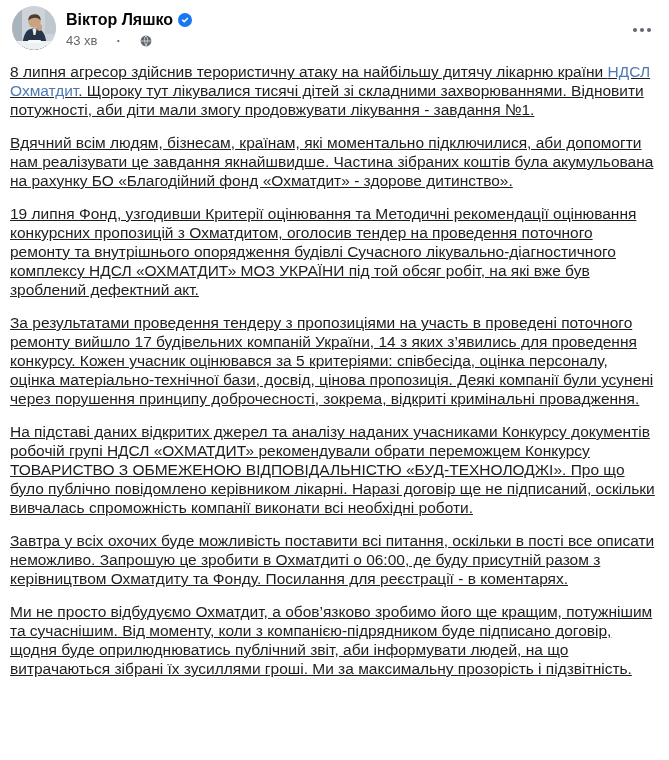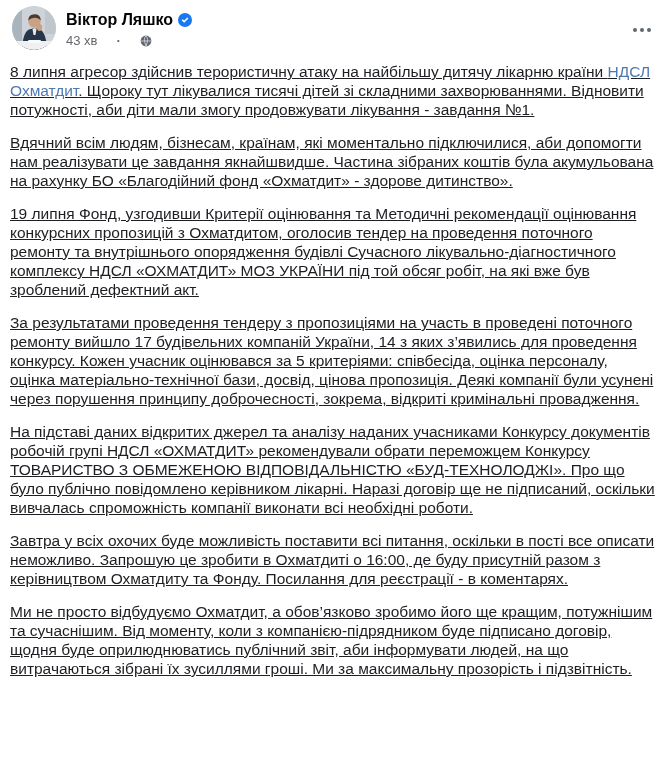--- a/index.html
+++ b/index.html
@@ -152,18 +152,18 @@
       <span class="dot"></span>
     </div>
   </div>
 
   <div class="post-content">
     <p><span>8 липня агресор здійснив терористичну атаку на найбільшу дитячу лікарню країни </span><span class="entity-link">НДСЛ Охматдит</span><span>. Щороку тут лікувалися тисячі дітей зі складними захворюваннями. Відновити потужності, аби діти мали змогу продовжувати лікування - завдання №1.</span></p>
     <p>Вдячний всім людям, бізнесам, країнам, які моментально підключилися, аби допомогти нам реалізувати це завдання якнайшвидше. Частина зібраних коштів була акумульована на рахунку БО «Благодійний фонд «Охматдит» - здорове дитинство».</p>
     <p>19 липня Фонд, узгодивши Критерії оцінювання та Методичні рекомендації оцінювання конкурсних пропозицій з Охматдитом, оголосив тендер на проведення поточного ремонту та внутрішнього опорядження будівлі Сучасного лікувально-діагностичного комплексу НДСЛ «ОХМАТДИТ» МОЗ УКРАЇНИ під той обсяг робіт, на які вже був зроблений дефектний акт.</p>
     <p>За результатами проведення тендеру з пропозиціями на участь в проведені поточного ремонту вийшло 17 будівельних компаній України, 14 з яких з’явились для проведення конкурсу.  Кожен учасник оцінювався за 5 критеріями: співбесіда, оцінка персоналу, оцінка матеріально-технічної бази, досвід, цінова пропозиція. Деякі компанії були усунені через порушення принципу доброчесності, зокрема, відкриті кримінальні провадження.</p>
     <p>На підставі даних відкритих джерел та аналізу наданих учасниками Конкурсу документів робочій групі НДСЛ «ОХМАТДИТ» рекомендували обрати переможцем Конкурсу ТОВАРИСТВО З ОБМЕЖЕНОЮ ВІДПОВІДАЛЬНІСТЮ «БУД-ТЕХНОЛОДЖІ». Про що було публічно повідомлено керівником лікарні. Наразі договір ще не підписаний, оскільки вивчалась спроможність компанії виконати всі необхідні роботи.</p>
-    <p>Завтра у всіх охочих буде можливість поставити всі питання, оскільки в пості все описати неможливо. Запрошую це зробити в Охматдиті о 16:00, де буду присутній разом з керівництвом Охматдиту та Фонду. Посилання для реєстрації - в коментарях.</p>
+    <p>Завтра у всіх охочих буде можливість поставити всі питання, оскільки в пості все описати неможливо. Запрошую це зробити в Охматдиті о 06:00, де буду присутній разом з керівництвом Охматдиту та Фонду. Посилання для реєстрації - в коментарях.</p>
     <p>Ми не просто відбудуємо Охматдит,  а обов’язково зробимо його ще кращим, потужнішим та сучаснішим. Від моменту, коли з компанією-підрядником буде підписано договір, щодня буде оприлюднюватись публічний звіт, аби інформувати людей, на що витрачаються зібрані їх зусиллями гроші. Ми за максимальну прозорість і підзвітність.</p>
 
   </div>
 
 </div>
 
 </body></html>

